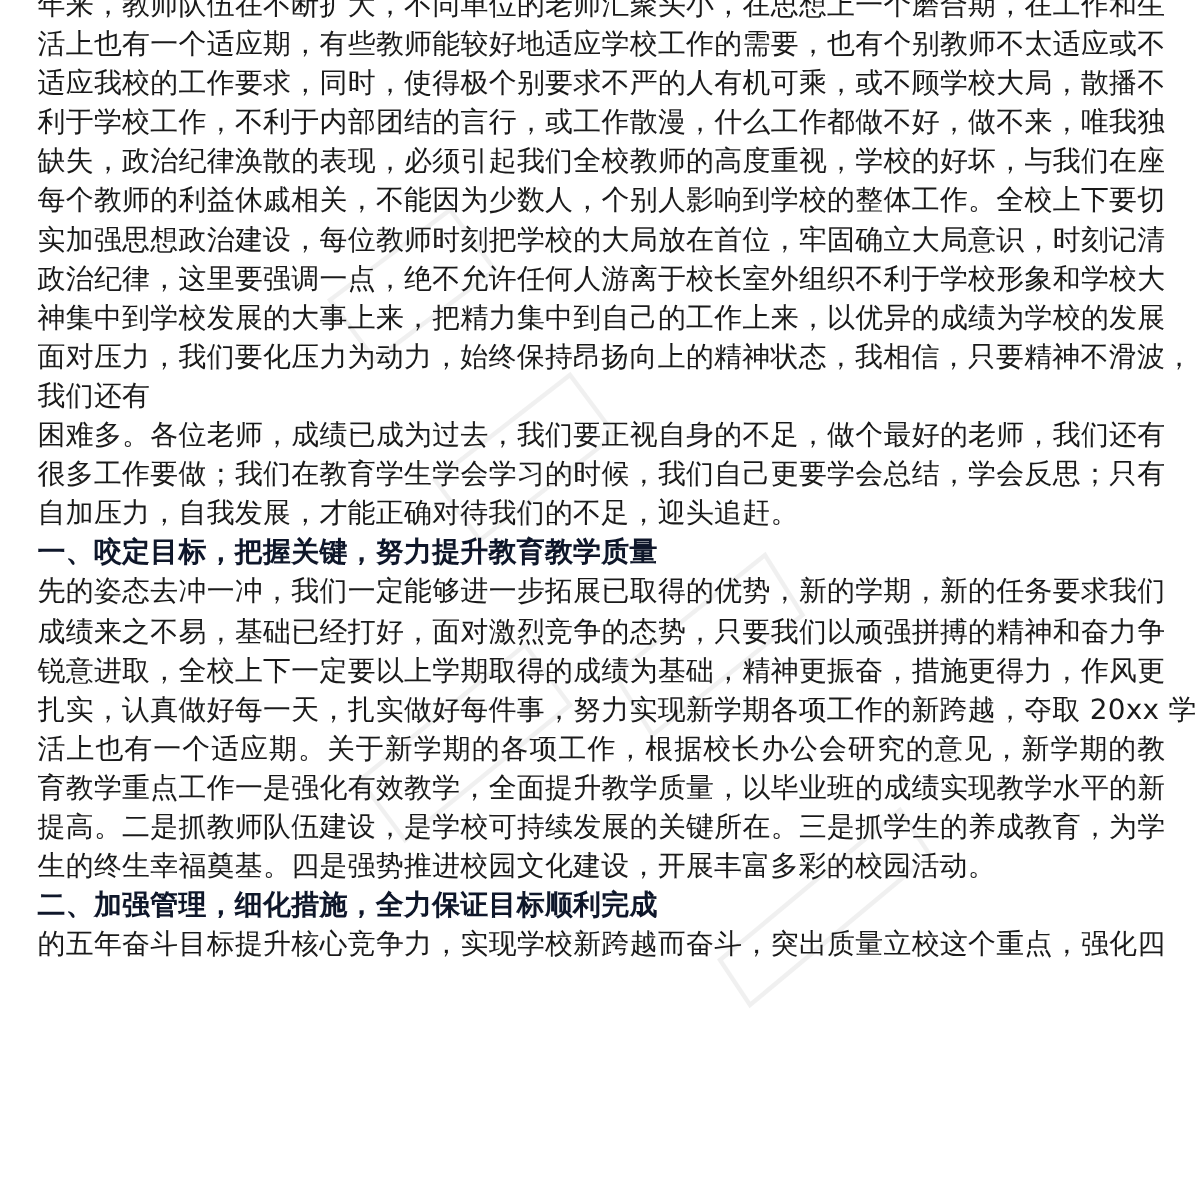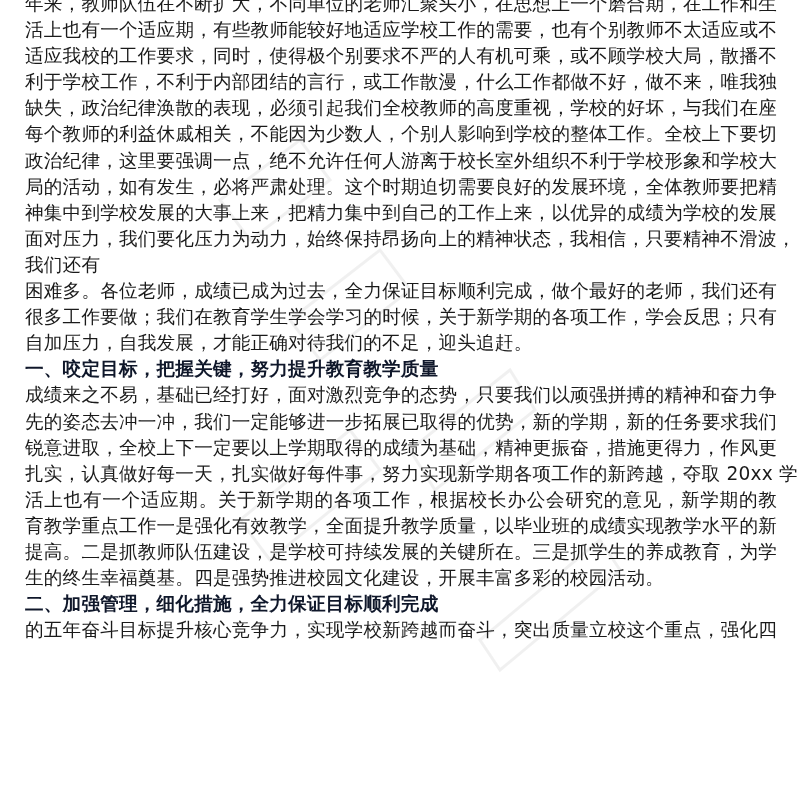--- a/index.html
+++ b/index.html
@@ -64,31 +64,31 @@
   </svg>
 </div>
 
 <div class="page">
   <span class="line">年来，教师队伍在不断扩大，不同单位的老师汇聚头小，在思想上一个磨合期，在工作和生</span>
   <span class="line">活上也有一个适应期，有些教师能较好地适应学校工作的需要，也有个别教师不太适应或不</span>
   <span class="line">适应我校的工作要求，同时，使得极个别要求不严的人有机可乘，或不顾学校大局，散播不</span>
   <span class="line">利于学校工作，不利于内部团结的言行，或工作散漫，什么工作都做不好，做不来，唯我独</span>
   <span class="line">缺失，政治纪律涣散的表现，必须引起我们全校教师的高度重视，学校的好坏，与我们在座</span>
   <span class="line">每个教师的利益休戚相关，不能因为少数人，个别人影响到学校的整体工作。全校上下要切</span>
+  <span class="line">实加强思想政治建设，每位教师时刻把学校的大局放在首位，牢固确立大局意识，时刻记清</span>
   <span class="line">政治纪律，这里要强调一点，绝不允许任何人游离于校长室外组织不利于学校形象和学校大</span>
-  <span class="line">局的活动，如有发生，必将严肃处理。这个时期迫切需要良好的发展环境，全体教师要把精</span>
   <span class="line">神集中到学校发展的大事上来，把精力集中到自己的工作上来，以优异的成绩为学校的发展</span>
   <span class="line">面对压力，我们要化压力为动力，始终保持昂扬向上的精神状态，我相信，只要精神不滑波，</span>
   <span class="line last">我们还有</span>
-  <span class="line">困难多。各位老师，成绩已成为过去，全力保证目标顺利完成，做个最好的老师，我们还有</span>
-  <span class="line">很多工作要做；我们在教育学生学会学习的时候，关于新学期的各项工作，学会反思；只有</span>
+  <span class="line">困难多。各位老师，成绩已成为过去，我们要正视自身的不足，做个最好的老师，我们还有</span>
+  <span class="line">很多工作要做；我们在教育学生学会学习的时候，我们自己更要学会总结，学会反思；只有</span>
   <span class="line last">自加压力，自我发展，才能正确对待我们的不足，迎头追赶。</span>
   <span class="line heading">一、咬定目标，把握关键，努力提升教育教学质量</span>
+  <span class="line">先的姿态去冲一冲，我们一定能够进一步拓展已取得的优势，新的学期，新的任务要求我们</span>
   <span class="line">成绩来之不易，基础已经打好，面对激烈竞争的态势，只要我们以顽强拼搏的精神和奋力争</span>
-  <span class="line">先的姿态去冲一冲，我们一定能够进一步拓展已取得的优势，新的学期，新的任务要求我们</span>
   <span class="line">锐意进取，全校上下一定要以上学期取得的成绩为基础，精神更振奋，措施更得力，作风更</span>
   <span class="line">扎实，认真做好每一天，扎实做好每件事，努力实现新学期各项工作的新跨越，夺取 20xx 学</span>
   <span class="line">活上也有一个适应期。关于新学期的各项工作，根据校长办公会研究的意见，新学期的教</span>
   <span class="line">育教学重点工作一是强化有效教学，全面提升教学质量，以毕业班的成绩实现教学水平的新</span>
   <span class="line">提高。二是抓教师队伍建设，是学校可持续发展的关键所在。三是抓学生的养成教育，为学</span>
   <span class="line last">生的终生幸福奠基。四是强势推进校园文化建设，开展丰富多彩的校园活动。</span>
   <span class="line heading">二、加强管理，细化措施，全力保证目标顺利完成</span>
   <span class="line">的五年奋斗目标提升核心竞争力，实现学校新跨越而奋斗，突出质量立校这个重点，强化四</span>
 </div>
 

